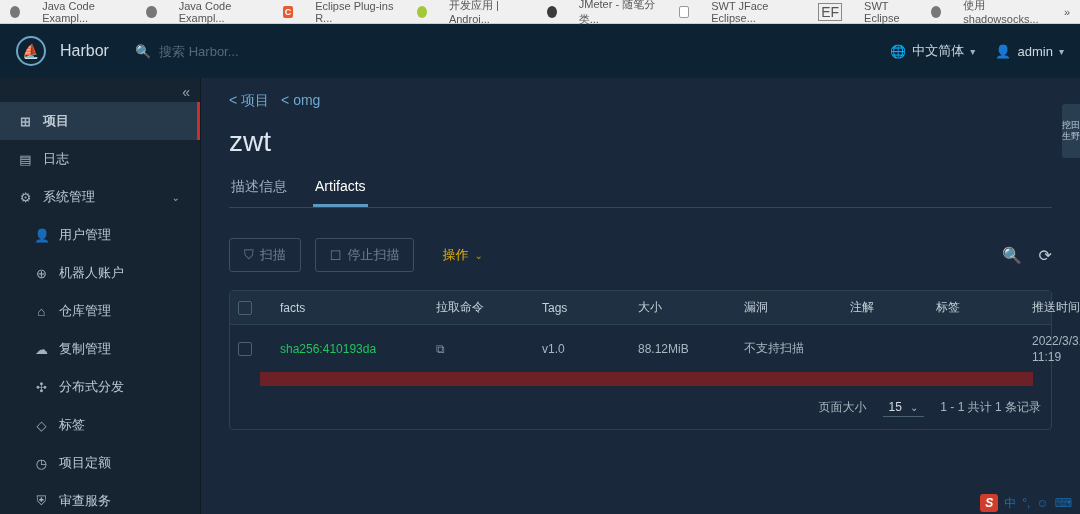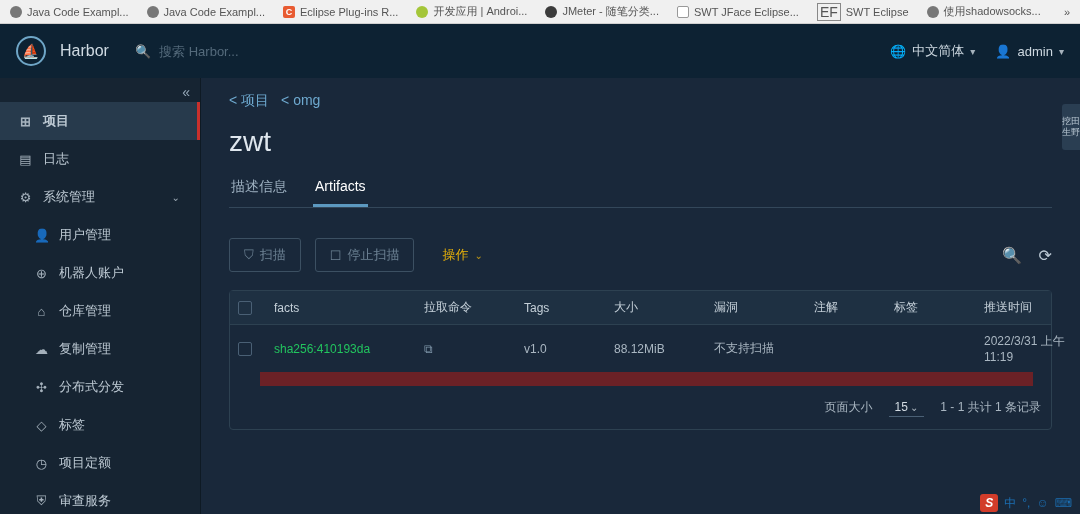--- a/index.html
+++ b/index.html
@@ -1,18 +1,18 @@
 <!DOCTYPE html>
 <html><head>
 <meta charset="utf-8">
 <style>
 * { margin: 0; padding: 0; box-sizing: border-box; font-family: -apple-system, "Segoe UI", Arial, sans-serif; }
 body { background: #0f1a24; color: #bec8d0; font-size: 13px; width: 1080px; height: 514px; overflow: hidden; position: relative; }
 .browser-tabs { background: #f0f0f0; height: 24px; display: flex; align-items: center; padding: 0 10px; gap: 18px; color: #555; font-size: 11px; border-bottom: 1px solid #d0d0d0; }
-.tab-item { display: flex; align-items: center; gap: 5px; cursor: pointer; }
+.tab-item { display: flex; align-items: center; gap: 22px; cursor: pointer; }
 .tab-favicon { width: 12px; height: 12px; background: #777; border-radius: 50%; display: inline-block; }
 .tab-favicon.orange { background: #e85b32; border-radius: 2px; display:flex; align-items:center; justify-content:center; color:#fff; font-size:9px; font-weight:bold; }
 .tab-favicon.android { background: #a4c639; }
 .tab-favicon.jmeter { background: #3b3b3b; }
 .tab-favicon.doc { background: #fff; border: 1px solid #999; border-radius: 2px; }
 .header { background: #0d2233; height: 54px; display: flex; align-items: center; padding: 0 16px; gap: 14px; }
 .logo { width: 30px; height: 30px; border: 2px solid #6fa6c7; border-radius: 50%; display: flex; align-items: center; justify-content: center; color: #9ccbe4; font-size: 14px; }
 .logo-name { color: #d0dbe3; font-size: 16px; }
 .search-box { margin-left: 12px; display: flex; align-items: center; gap: 8px; color: #6a7e8f; flex: 1; }
 .search-input { background: transparent; border: none; outline: none; color: #bec8d0; font-size: 13px; width: 200px; }
@@ -35,30 +35,30 @@
 .title { color: #dfe7ee; font-size: 28px; font-weight: 300; margin: 16px 0 10px 0; }
 .tabs { display: flex; gap: 24px; border-bottom: 1px solid #33475a; margin-top: 6px; }
 .tab { padding: 10px 2px; color: #9db0c0; cursor: pointer; font-size: 14px; }
 .tab.active { color: #fff; border-bottom: 3px solid #5c99c0; }
 .toolbar { display: flex; align-items: center; justify-content: space-between; margin-top: 30px; }
 .toolbar-left { display: flex; gap: 14px; align-items: center; }
 .btn { border: 1px solid #3c5062; background: transparent; color: #6c8193; padding: 7px 14px; font-size: 13px; border-radius: 3px; display: flex; align-items: center; gap: 6px; cursor: pointer; }
 .btn-plain { border: none; color: #eab308; }
 .toolbar-right { display: flex; gap: 16px; color: #bcc9d5; font-size: 16px; }
 .table { margin-top: 18px; border: 1px solid #2d4151; border-radius: 4px; }
-.thead, .trow { display: grid; grid-template-columns: 36px 150px 100px 90px 100px 100px 80px 90px 120px 80px; align-items: center; padding: 8px 8px; }
+.thead, .trow { display: grid; grid-template-columns: 36px 150px 100px 90px 100px 100px 80px 90px 120px 80px; align-items: center; padding: 8px 8px; gap: 6px; }
 .thead { background: #1e3042; border-bottom: 1px solid #2d4151; color: #c5d0d9; font-size: 12px; }
 .trow { color: #aab7c2; font-size: 12px; }
 .cbox { width: 14px; height: 14px; border: 1px solid #4a6075; border-radius: 2px; }
 .link { color: #22c55e; cursor: pointer; }
 .copy-i { color: #7d94a7; cursor: pointer; }
 .redbar { height: 14px; background: #6b2126; margin: 0 18px 0 30px; }
 .footer { display: flex; justify-content: flex-end; align-items: center; gap: 16px; padding: 12px 10px; font-size: 12px; color: #a9b6c1; }
-.page-size { border-bottom: 1px solid #4a6075; padding: 2px 6px; display: flex; align-items: center; gap: 2px; color: #d2dbe2; }
-.side-gadget { position: absolute; right: 0; top: 26px; width: 18px; height: 46px; background: #2a3e52; border-radius: 3px 0 0 3px; color: #b9c7d2; font-size: 9px; display: flex; flex-direction: column; align-items:center; justify-content:center; line-height:1.2; }
+.page-size { border-bottom: 1px solid #4a6075; padding: 2px 6px; display: flex; align-items: center; gap: 8px; color: #d2dbe2; }
+.side-gadget { position: absolute; right: 0; top: 26px; width: 18px; height: 54px; background: #2a3e52; border-radius: 3px 0 0 3px; color: #b9c7d2; font-size: 9px; display: flex; flex-direction: column; align-items:center; justify-content:center; line-height:1.2; }
 .systray { position: absolute; bottom: 2px; right: 8px; display: flex; gap: 6px; font-size: 12px; align-items: center; }
 .systray .s { width: 18px; height: 18px; background: #d23c2a; color: #fff; border-radius: 3px; display:flex; align-items:center; justify-content:center; font-weight:bold; font-style: italic;}
 .systray .b { color: #1b6fb3; }
 .caret { font-size: 10px; opacity: .8; }
 </style>
 </head>
 <body>
 
 <div class="browser-tabs">
   <div class="tab-item">

